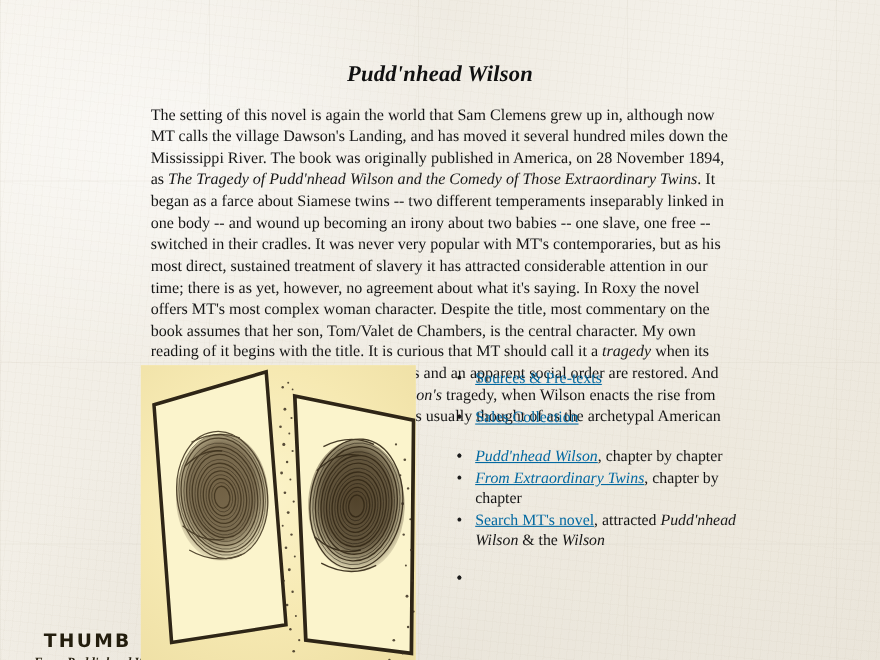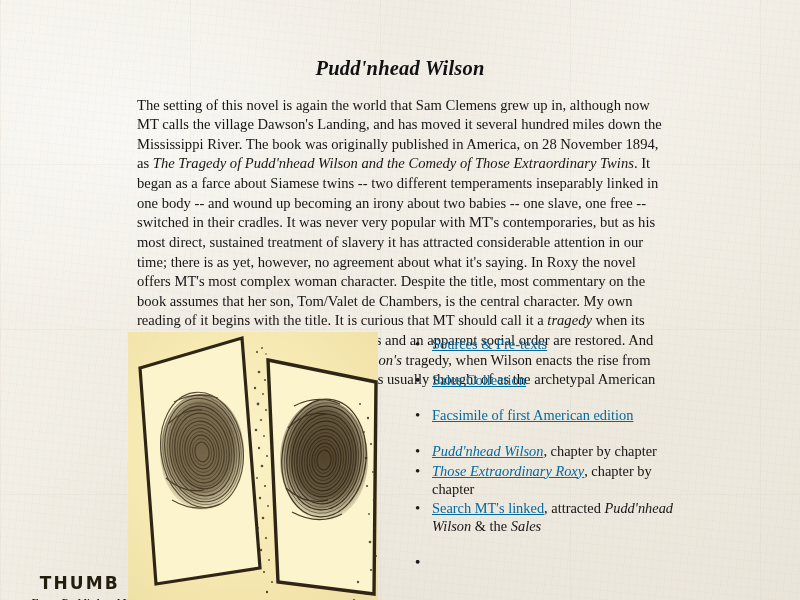--- a/index.html
+++ b/index.html
@@ -307,23 +307,23 @@
   </div>
 
   <div class="plate-caption caption-main">THUMB PRINTS</div>
   <div class="plate-caption caption-sub">From Pudd'nhead Wilson's Collection.</div>
   <div class="plate-caption caption-sub2">"From the cradle to the grave, it bides."</div>
 
   <div class="link-list" id="link-list">
       <div class="li-row spaced"><span class="bullet">•</span><a class="weblink">Sources &amp; Pre-texts</a></div>
       <div class="li-row spaced"><span class="bullet">•</span></div>
       <div class="li-row spaced"><span class="bullet">•</span><a class="weblink">Sales Collection</a></div>
-      <div class="li-row spaced"><span class="bullet">•</span><a class="weblink">Facsimile of first American edition</a></div>
+      <div class="li-row spaced"><span class="bullet">•</span></div>
       <div class="li-row tight"><span class="bullet">•</span><a class="weblink italic">Pudd'nhead Wilson</a><span>, chapter by chapter</span></div>
-      <div class="li-row tight"><span class="bullet">•</span><a class="weblink italic">Those Extraordinary Roxy</a><span>, chapter by chapter</span></div>
-      <div class="li-row last-tight"><span class="bullet">•</span><a class="weblink">Search MT's linked</a><span>, attracted </span><i>Pudd'nhead Wilson</i><span> &amp; the </span><i>Sales</i></div>
+      <div class="li-row tight"><span class="bullet">•</span><a class="weblink italic">From Extraordinary Twins</a><span>, chapter by chapter</span></div>
+      <div class="li-row last-tight"><span class="bullet">•</span><a class="weblink">Search MT's novel</a><span>, attracted </span><i>Pudd'nhead Wilson</i><span> &amp; the </span><i>Wilson</i></div>
       <div class="li-row spaced"><span class="bullet">•</span></div>
       <div class="li-row spaced">
         <span class="bullet">•</span>
       </div>
     </div>
 
 </div>
 
 </body></html>

